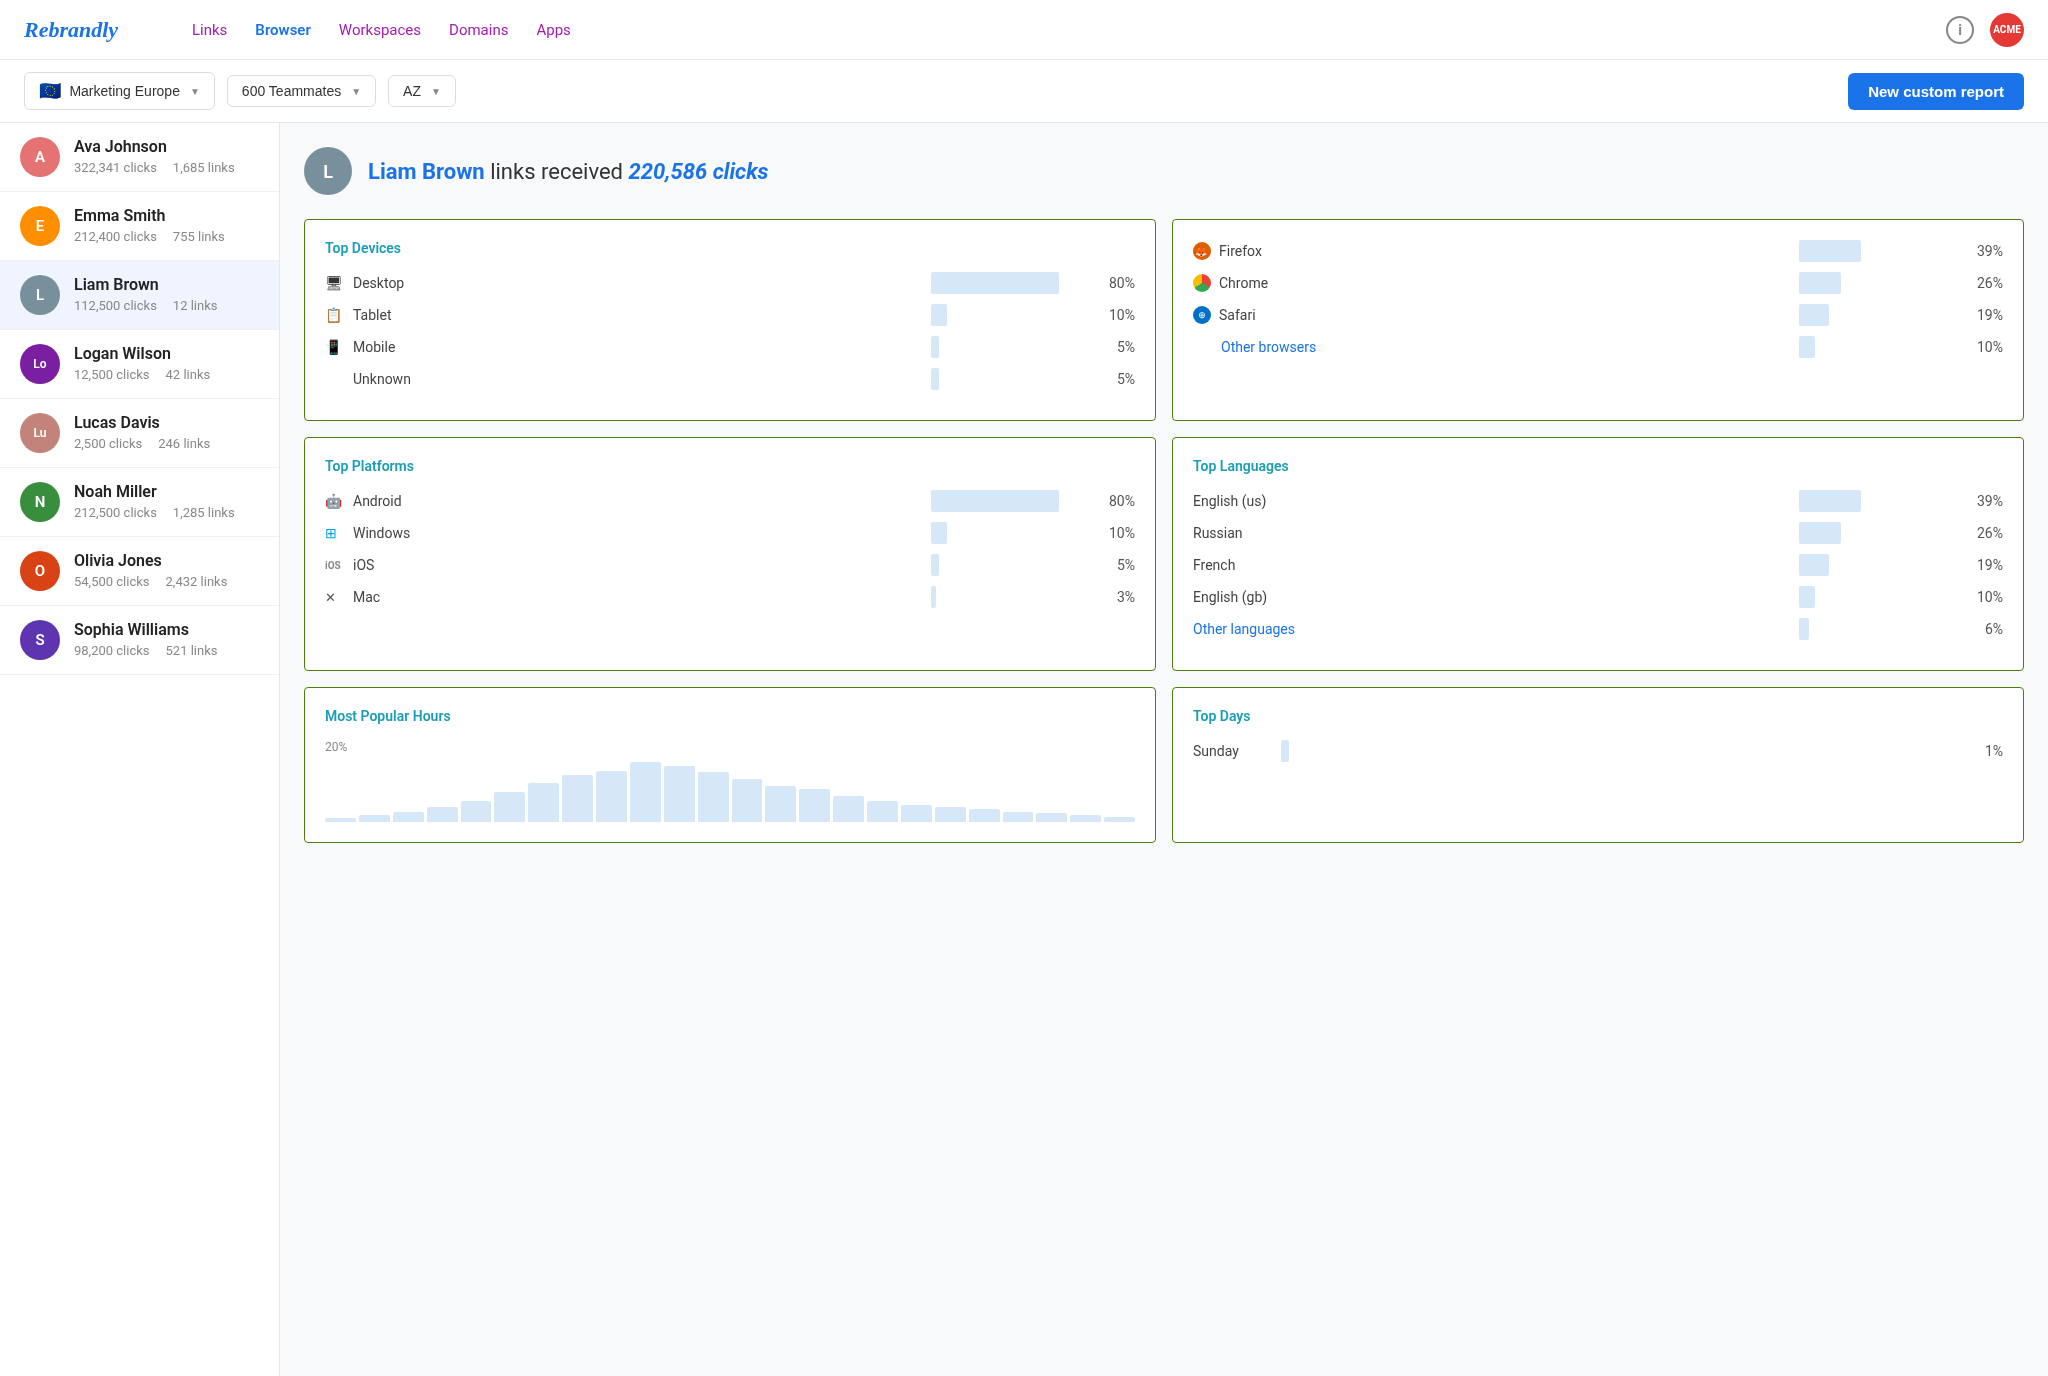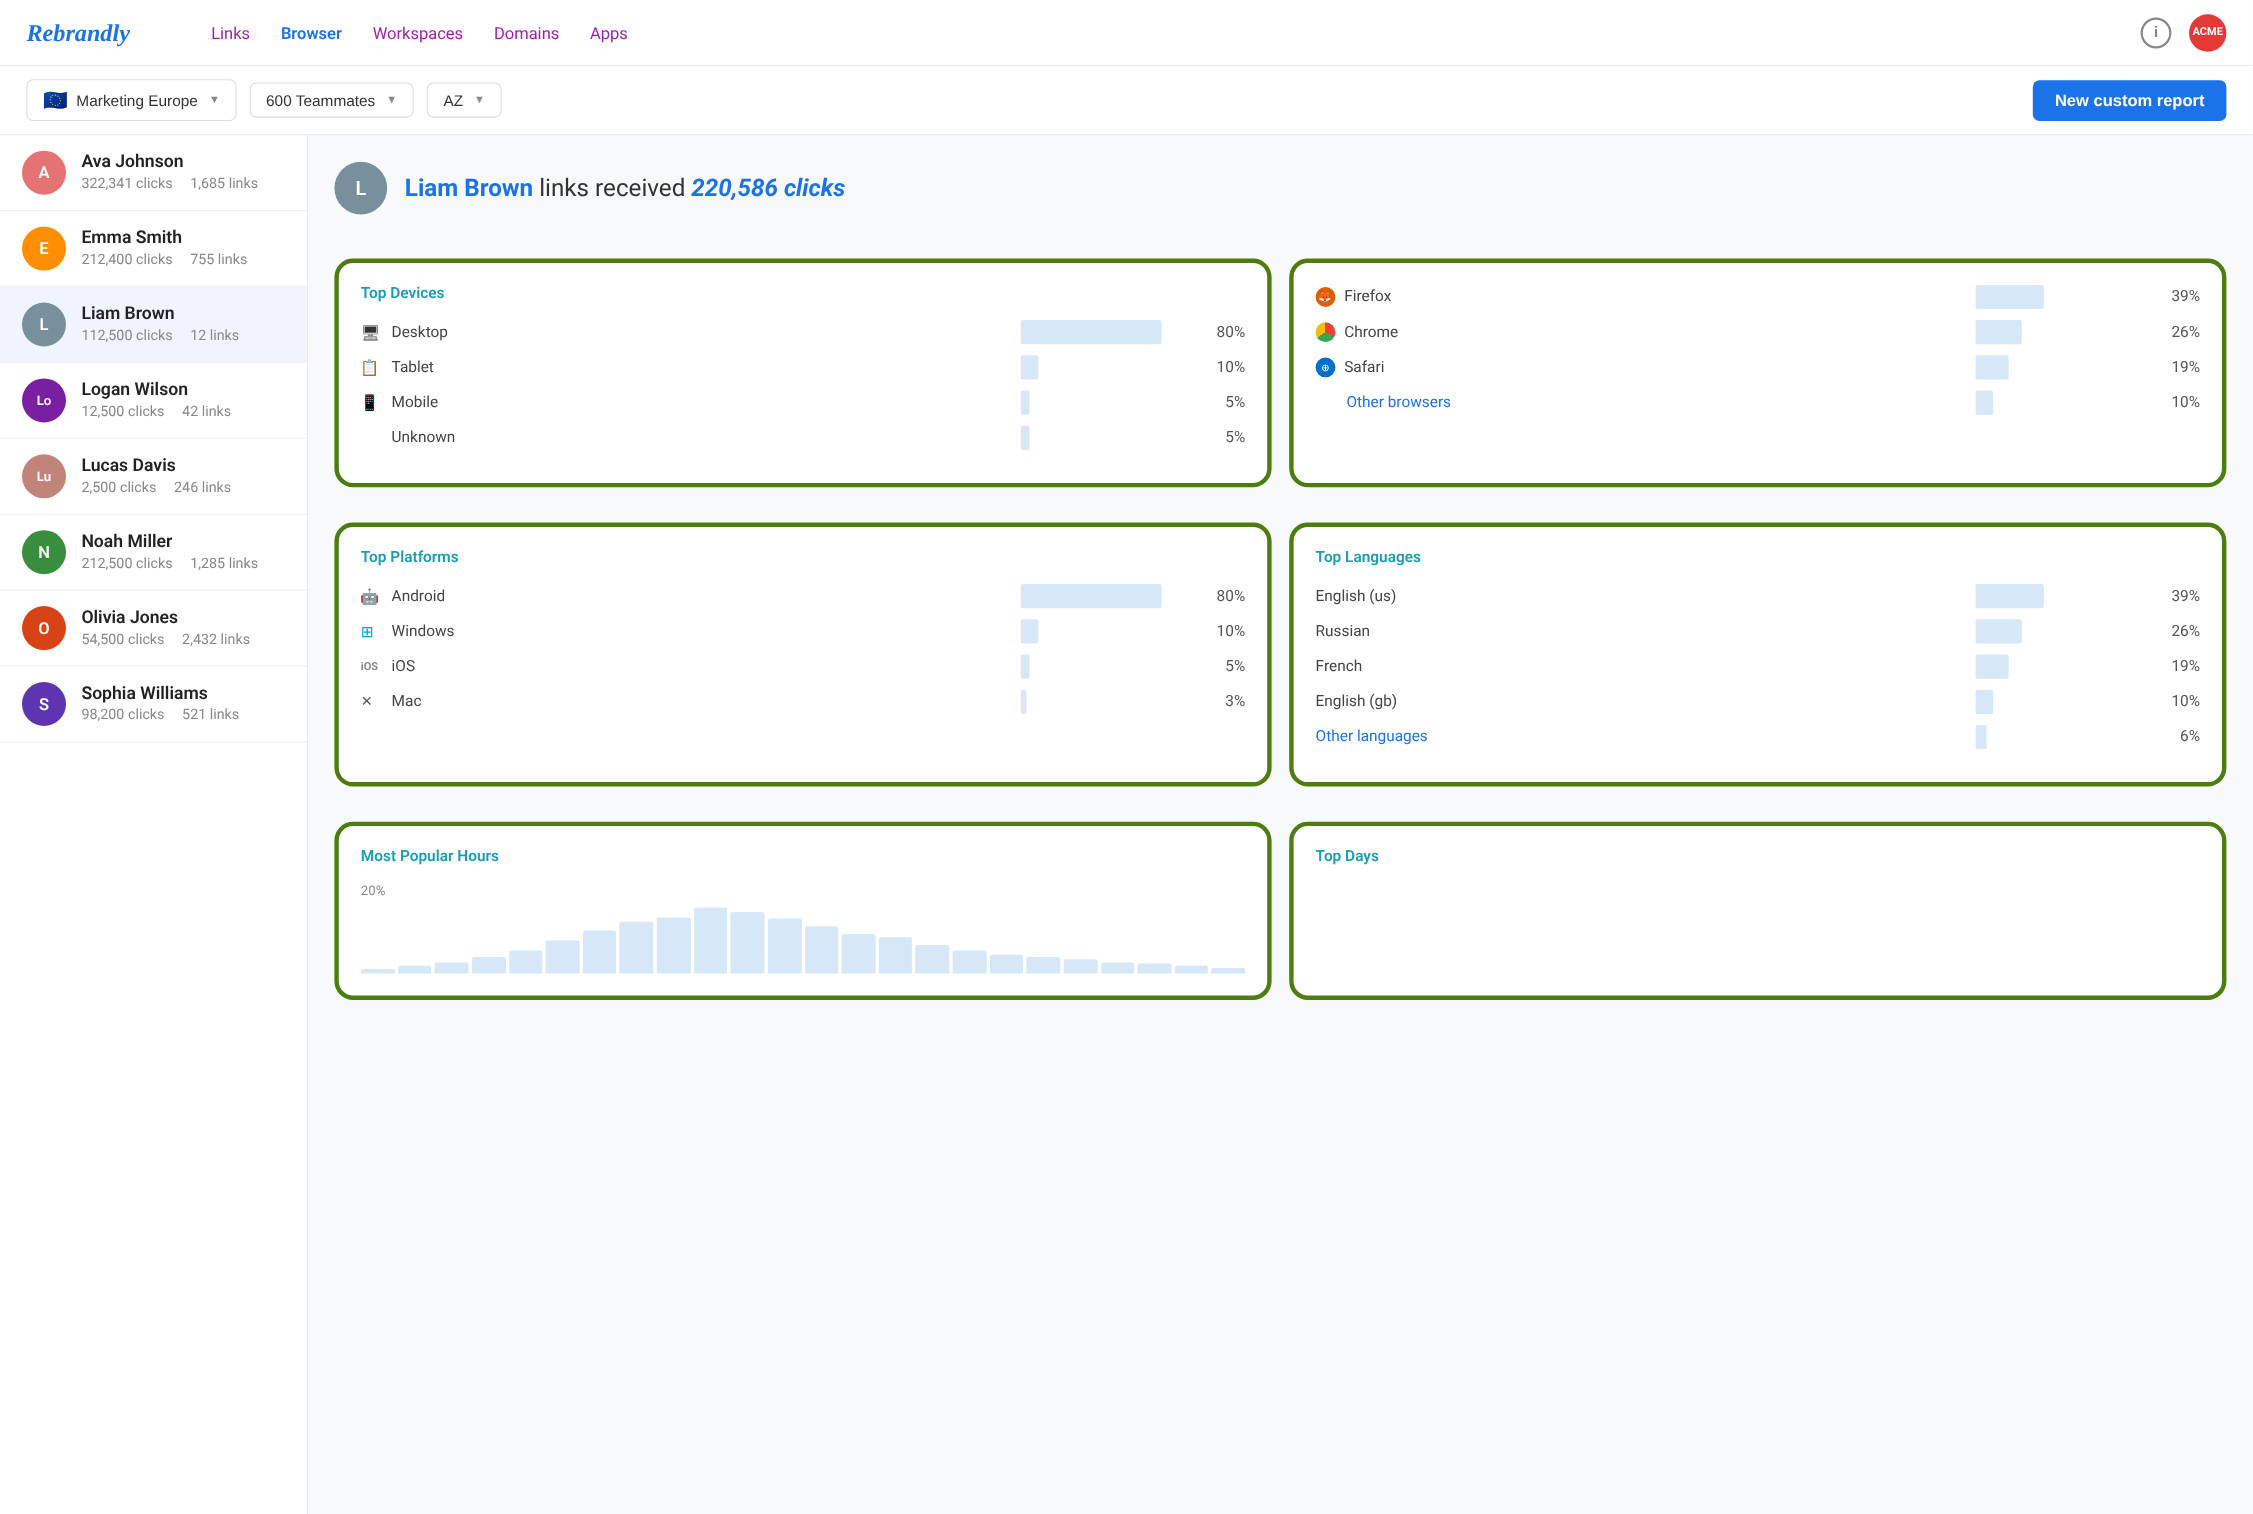--- a/index.html
+++ b/index.html
@@ -165,24 +165,23 @@
     .selected-title .clicks { color: #1a73e8; font-weight: 700; font-style: italic; }
 
     
     .cards-grid {
       display: grid;
       grid-template-columns: 1fr 1fr;
       gap: 16px;
     }
     .card {
       background: #fff;
-      border-radius: 17px;
-      border: 4px solid #4d7c0f;
+      border-radius: 4px;
+      border: 1px solid #4d7c0f;
       padding: 20px;
-      margin-top: 16px;
     }
     .card-title {
       font-size: 14px;
       font-weight: 600;
       color: #1a9db5;
       margin-bottom: 16px;
     }
     .stat-row {
       display: flex;
       align-items: center;
@@ -572,17 +571,24 @@
             <div class="hour-bar" style="height: 12.8571px;"></div>
             <div class="hour-bar" style="height: 10.2857px;"></div>
             <div class="hour-bar" style="height: 8.57143px;"></div>
             <div class="hour-bar" style="height: 6.85714px;"></div>
             <div class="hour-bar" style="height: 5.14286px;"></div>
           </div>
       </div>
 
       <div class="card">
         <div class="card-title">Top Days</div>
+        <div class="day-row">
+          <span class="day-label">Sunday</span>
+          <div class="bar-wrap" style="max-width:160px;">
+            <div class="bar-fill" style="width:5%;"></div>
+          </div>
+          <span class="day-pct">1%</span>
+        </div>
       </div>
 
     </div>
   </div>
 </div>
 
 </body></html>

